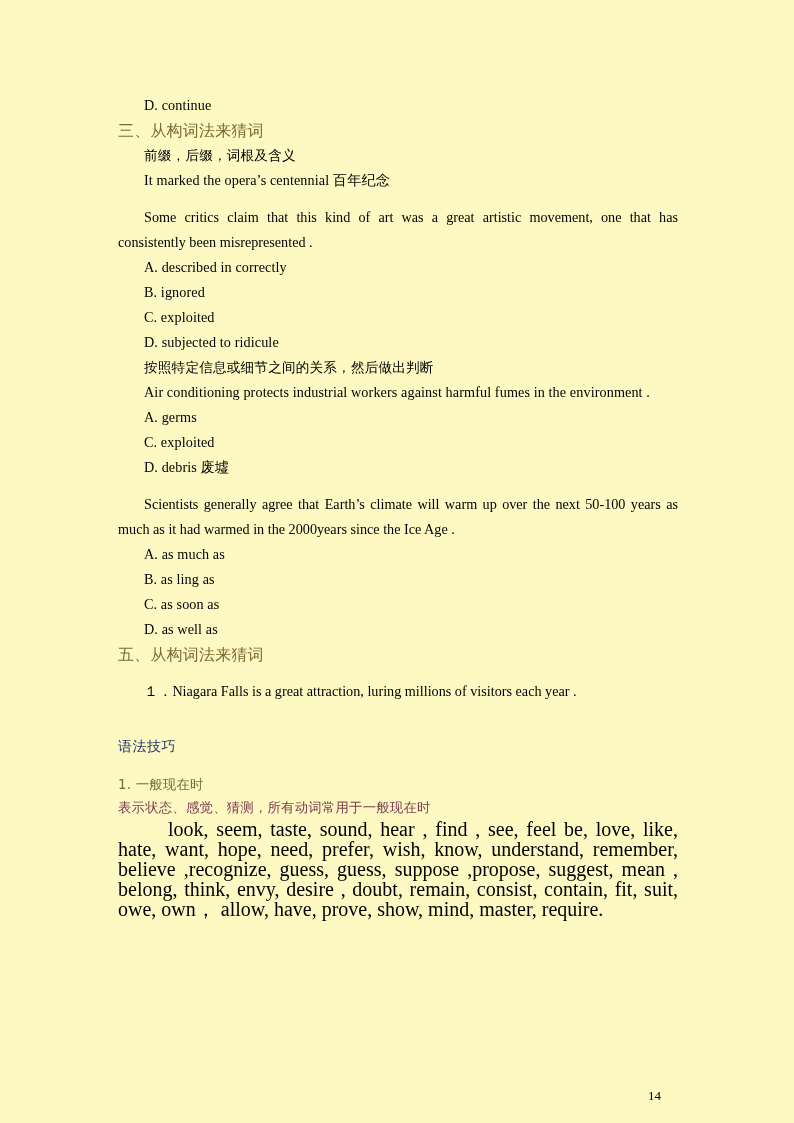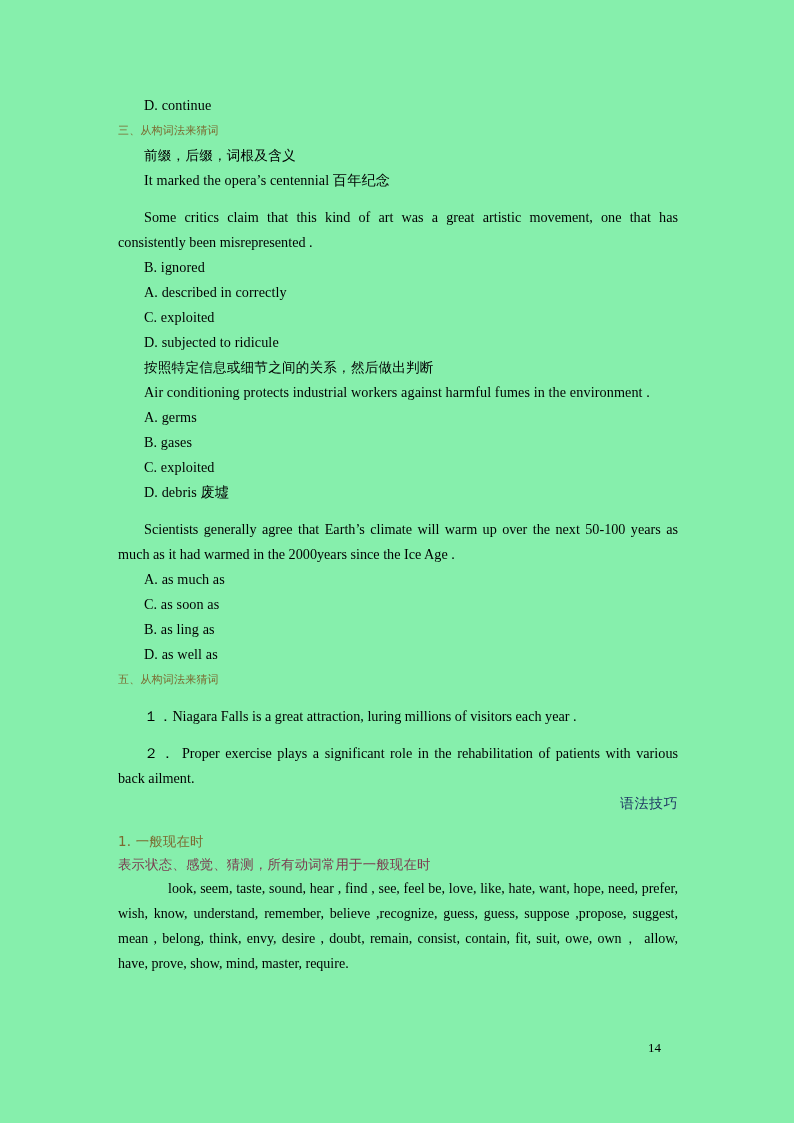--- a/index.html
+++ b/index.html
@@ -14,21 +14,21 @@
     font-family: "Liberation Serif", "DejaVu Serif", serif;
     color: #000000;
     overflow: hidden;
   }
   .page {
     position: absolute;
     left: 0;
     top: 0;
     width: 794px;
     height: 1123px;
-    background: #86efac;
+    background: #fef9c3;
   }
   .content {
     position: absolute;
     left: 118px;
     top: 93px;
     width: 560px;
   }
 
   
   .line {
@@ -42,42 +42,43 @@
     line-height: 25px;
     text-align: justify;
     text-justify: inter-word;
     margin-top: 12px;
   }
   .ind1 { padding-left: 26px; }
 
   
   .sec-head {
     font-family: "DejaVu Sans", "Liberation Sans", sans-serif;
-    font-size: 11px;
+    font-size: 16px;
     line-height: 25px;
     color: #7c6a30;
     letter-spacing: 0.2px;
   }
   
   .cn-sub {
     font-family: "DejaVu Sans", "Liberation Sans", sans-serif;
     font-size: 13.6px;
     line-height: 25px;
     color: #000000;
     padding-left: 26px;
     letter-spacing: 0.2px;
   }
 
   
   .doc-title {
-    text-align: right;
+    text-align: left;
     font-family: "DejaVu Sans", "Liberation Sans", sans-serif;
     font-size: 14px;
     color: #1f3864;
     letter-spacing: 0.5px;
+    margin-top: 30px;
     margin-bottom: 14px;
     line-height: 25px;
   }
 
   
   .gram-head {
     font-family: "DejaVu Sans", "Liberation Sans", sans-serif;
     font-size: 13.4px;
     line-height: 23px;
     color: #7c6a30;
@@ -85,69 +86,67 @@
   }
   
   .gram-note {
     font-family: "DejaVu Sans", "Liberation Sans", sans-serif;
     font-size: 13.4px;
     line-height: 23px;
     color: #7b3c50;
     letter-spacing: 0.2px;
   }
   .verb-list {
-    font-size: 14px;
-    line-height: 25px;
+    font-size: 20px;
+    line-height: 20px;
     text-align: justify;
     text-justify: inter-word;
     text-indent: 50px;
   }
 
   
   .page-number {
     position: absolute;
     left: 648px;
-    top: 1040px;
+    top: 1088px;
     font-size: 13px;
     color: #000000;
     font-family: "Liberation Serif", "DejaVu Serif", serif;
   }
 </style>
 </head>
 <body>
 
 <div class="page">
   <div class="content">
 
     <div class="line ind1">D. continue</div>
 
     <div class="sec-head">三、从构词法来猜词</div>
     <div class="cn-sub">前缀，后缀，词根及含义</div>
     <div class="line ind1">It marked the opera’s centennial  百年纪念</div>
     <div class="para" style="text-indent:26px;">Some critics claim that this kind of art was a great artistic movement, one that has consistently been misrepresented .</div>
+    <div class="line ind1">A. described in correctly</div>
     <div class="line ind1">B. ignored</div>
-    <div class="line ind1">A. described in correctly</div>
     <div class="line ind1">C. exploited</div>
     <div class="line ind1">D. subjected to ridicule</div>
 
     <div class="cn-sub">按照特定信息或细节之间的关系，然后做出判断</div>
     <div class="line ind1">Air conditioning protects industrial workers against harmful fumes in the environment .</div>
     <div class="line ind1">A. germs</div>
-    <div class="line ind1">B. gases</div>
     <div class="line ind1">C. exploited</div>
     <div class="line ind1">D. debris  废墟</div>
     <div class="para" style="text-indent:26px;">Scientists generally agree that Earth’s climate will warm up over the next 50-100 years as much as it had warmed in the 2000years since the Ice Age .</div>
     <div class="line ind1">A. as much as</div>
+    <div class="line ind1">B. as ling as</div>
     <div class="line ind1">C. as soon as</div>
-    <div class="line ind1">B. as ling as</div>
     <div class="line ind1">D. as well as</div>
 
     <div class="sec-head">五、从构词法来猜词</div>
     <div class="para" style="text-indent:26px;">１．Niagara Falls is a great attraction, luring millions of visitors each year .</div>
-    <div class="para" style="text-indent:26px;">２．  Proper exercise plays a significant role in the rehabilitation of patients with various back ailment.</div>
 
     <div class="doc-title">语法技巧</div>
 
     <div class="gram-head">1. 一般现在时</div>
     <div class="gram-note">表示状态、感觉、猜测，所有动词常用于一般现在时</div>
     <div class="verb-list">look, seem, taste, sound, hear  , find  , see, feel be, love, like, hate, want, hope, need, prefer, wish, know, understand, remember, believe  ,recognize, guess, guess, suppose  ,propose, suggest, mean  , belong, think, envy, desire  , doubt, remain, consist, contain, fit, suit, owe, own，  allow, have, prove, show, mind, master, require.</div>
 
   </div>
 
   <div class="page-number">14</div>

